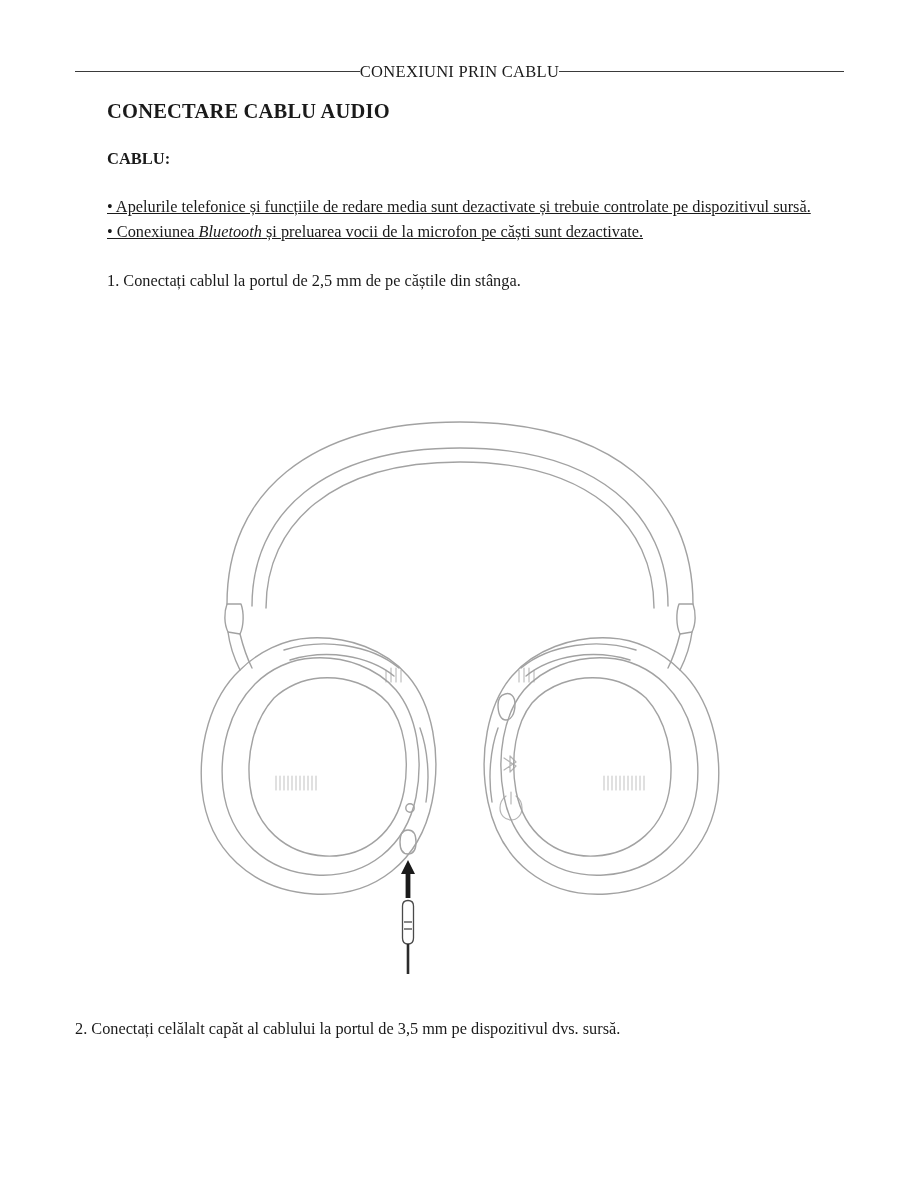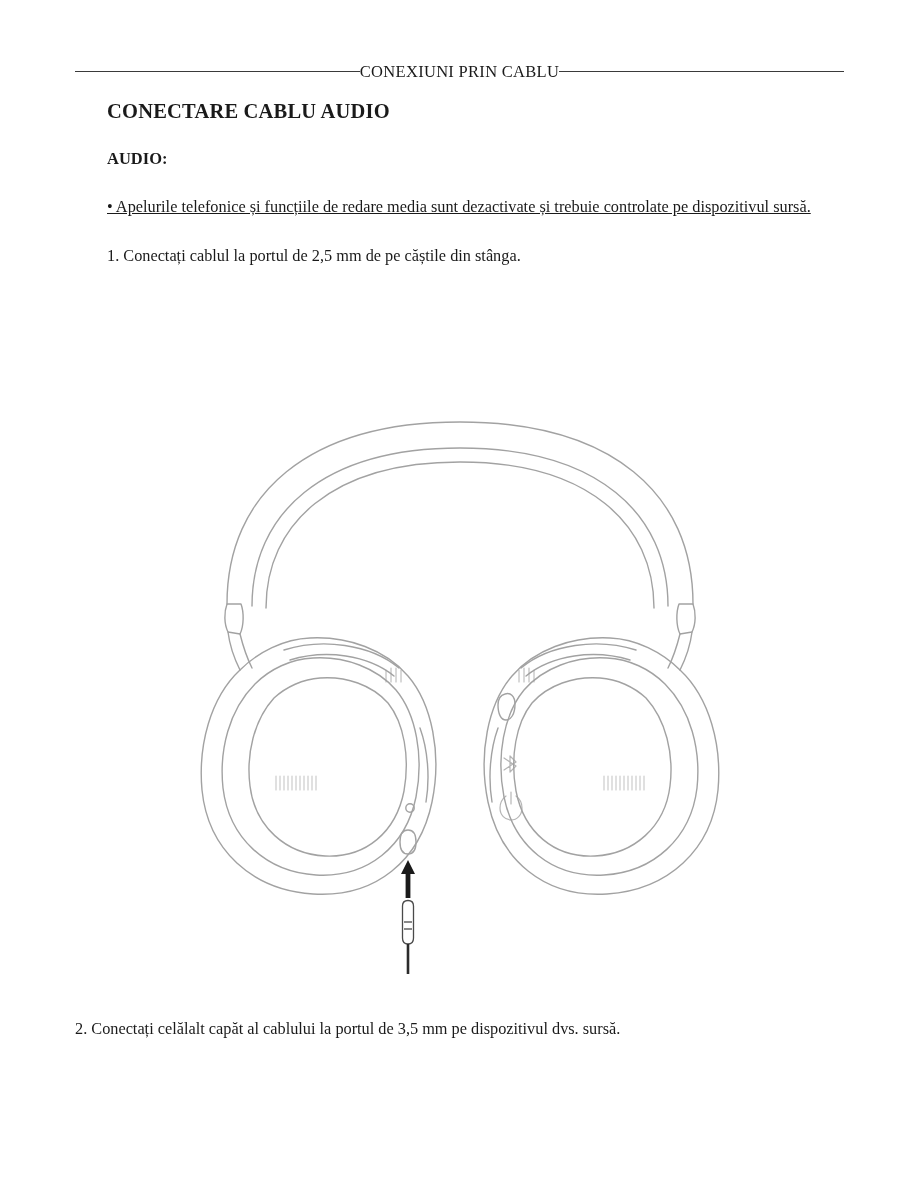--- a/index.html
+++ b/index.html
@@ -131,24 +131,25 @@
     <span class="rule"></span>
     <span class="htext">CONEXIUNI PRIN CABLU</span>
     <span class="rule"></span>
   </div>
 
   <div class="content">
 
     <h1 class="title">CONECTARE CABLU AUDIO</h1>
 
 
-    <div class="notes-head">AUDIO:</div>
+    <div class="notes-head">CABLU:</div>
 
     <ul class="notes">
       <li><span>• Apelurile telefonice și funcțiile de redare media sunt dezactivate și trebuie controlate pe dispozitivul sursă.</span><i></i><span></span></li>
+      <li><span>• Conexiunea </span><i>Bluetooth</i><span> și preluarea vocii de la microfon pe căști sunt dezactivate.</span></li>
     </ul>
 
     <p class="step">1. Conectați cablul la portul de 2,5 mm de pe căștile din stânga.</p>
   </div>
 
   <div class="figure">
     <svg width="560" height="580" viewBox="0 0 560 580" fill="none" xmlns="http://www.w3.org/2000/svg">
       <g stroke="#a2a2a2" stroke-width="1.4" fill="none" stroke-linecap="round" stroke-linejoin="round">
 
         <path d="M47 206 C47 96 128 24 280 24 C432 24 513 96 513 206"></path>

